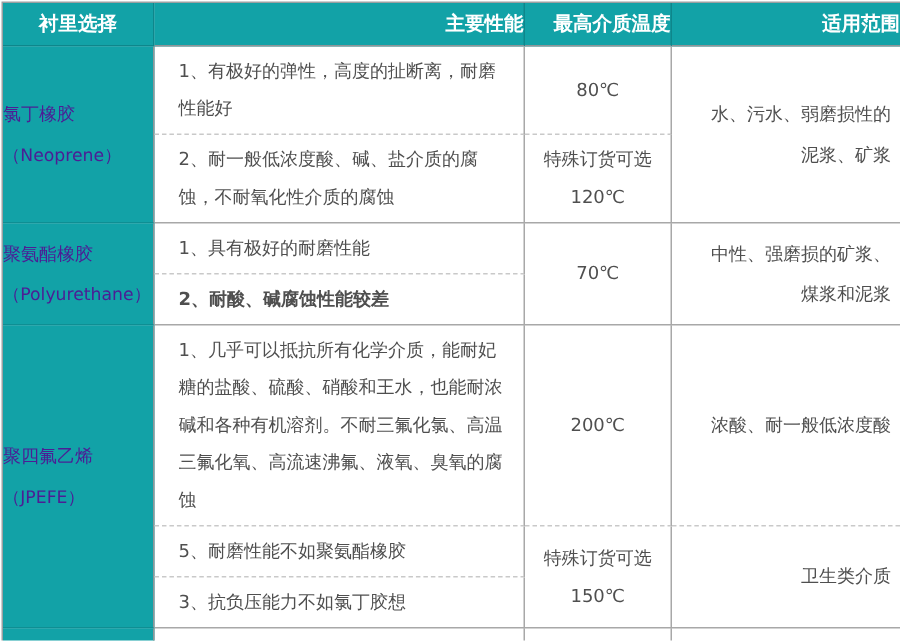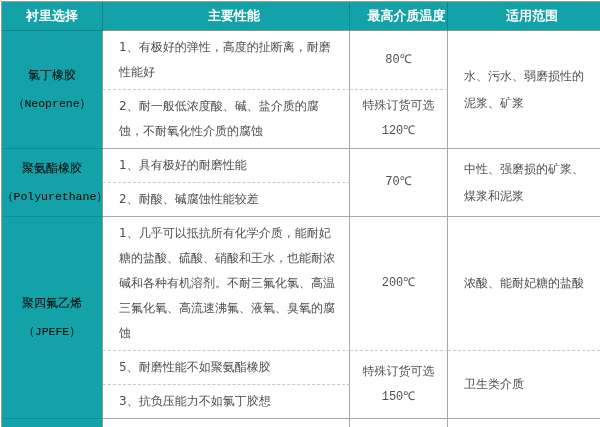--- a/index.html
+++ b/index.html
@@ -24,73 +24,71 @@
   }
 
   
   th {
     background: #12a2a7;
     color: #ffffff;
     font-weight: bold;
     font-size: 13px;
     height: 29px;
     padding: 0 0 0 16px;
-    text-align: center;
+    text-align: right;
     vertical-align: middle;
     border-right: 1px solid #0e868b;
     border-bottom: 1px solid #8f9598;
   }
   th.th-mat { text-align: center; padding: 0; border-bottom-color: #0e868b; }
   th.th-range { border-right: none; }
 
   
   td.c-mat {
     background: #12a2a7;
-    color: #000000;
-    text-align: center;
+    color: #4c1d95;
+    text-align: left;
     vertical-align: middle;
     line-height: 27px;
     padding: 0;
     border-right: 1px solid #8f9598;
     border-bottom: 1px solid #0f8e93;
-    font-family: Liberation Mono, monospace;
   }
   td.c-mat .mat-en { font-size: 11.5px; white-space: nowrap; }
   td.c-mat.mat-last { border-bottom: none; }
 
   
   td.c-perf {
     padding: 4px 10px 4px 16px;
     line-height: 25px;
     vertical-align: middle;
     border-right: 1px solid #a8a8a8;
     text-align: left;
   }
   td.c-temp {
     text-align: center;
     vertical-align: middle;
     line-height: 25px;
     padding: 2px 4px;
     border-right: 1px solid #a8a8a8;
-    font-family: Liberation Mono, monospace;
   }
   td.c-range {
     padding: 4px 6px 4px 16px;
     line-height: 27px;
     vertical-align: middle;
-    text-align: left;
+    text-align: right;
   }
 
   
   td.sb { border-bottom: 1px solid #a8a8a8; }   
   td.db { border-bottom: 1px dashed #c9c9c9; }                
 
   
   tr.r1a { height: 49px; }  tr.r1b { height: 50px; }
-  tr.r2a { height: 25px; }  tr.r2b { height: 24px; }
+  tr.r2a { height: 25px; }  tr.r2b { height: 24px; font-weight: bold; }
   tr.r3a { height: 95px; }  tr.r3b { height: 27px; } tr.r3c { height: 23px; }
   tr.r4a { height: 51px; }
 </style>
 </head>
 <body>
 
 <div class="page">
   <table class="lining">
     <colgroup>
       <col style="width:101px">
@@ -138,21 +136,21 @@
         <td class="c-perf sb">2、耐酸、碱腐蚀性能较差</td>
       </tr>
 
       <tr class="r3a">
         <td class="c-mat" rowspan="3">
           <div class="mat-name">聚四氟乙烯</div>
           <div class="mat-en">（JPEFE）</div>
         </td>
         <td class="c-perf db">1、几乎可以抵抗所有化学介质，能耐妃糖的盐酸、硫酸、硝酸和王水，也能耐浓碱和各种有机溶剂。不耐三氟化氯、高温三氟化氧、高流速沸氟、液氧、臭氧的腐蚀</td>
         <td class="c-temp db">200℃</td>
-        <td class="c-range db">浓酸、能耐妃糖的盐酸</td>
+        <td class="c-range db">浓酸、耐一般低浓度酸</td>
       </tr>
       <tr class="r3b">
         <td class="c-perf db">5、耐磨性能不如聚氨酯橡胶</td>
         <td class="c-temp sb" rowspan="2">
           <div>特殊订货可选</div>
           <div>150℃</div>
         </td>
         <td class="c-range sb" rowspan="2">卫生类介质</td>
       </tr>
       <tr class="r3c">

